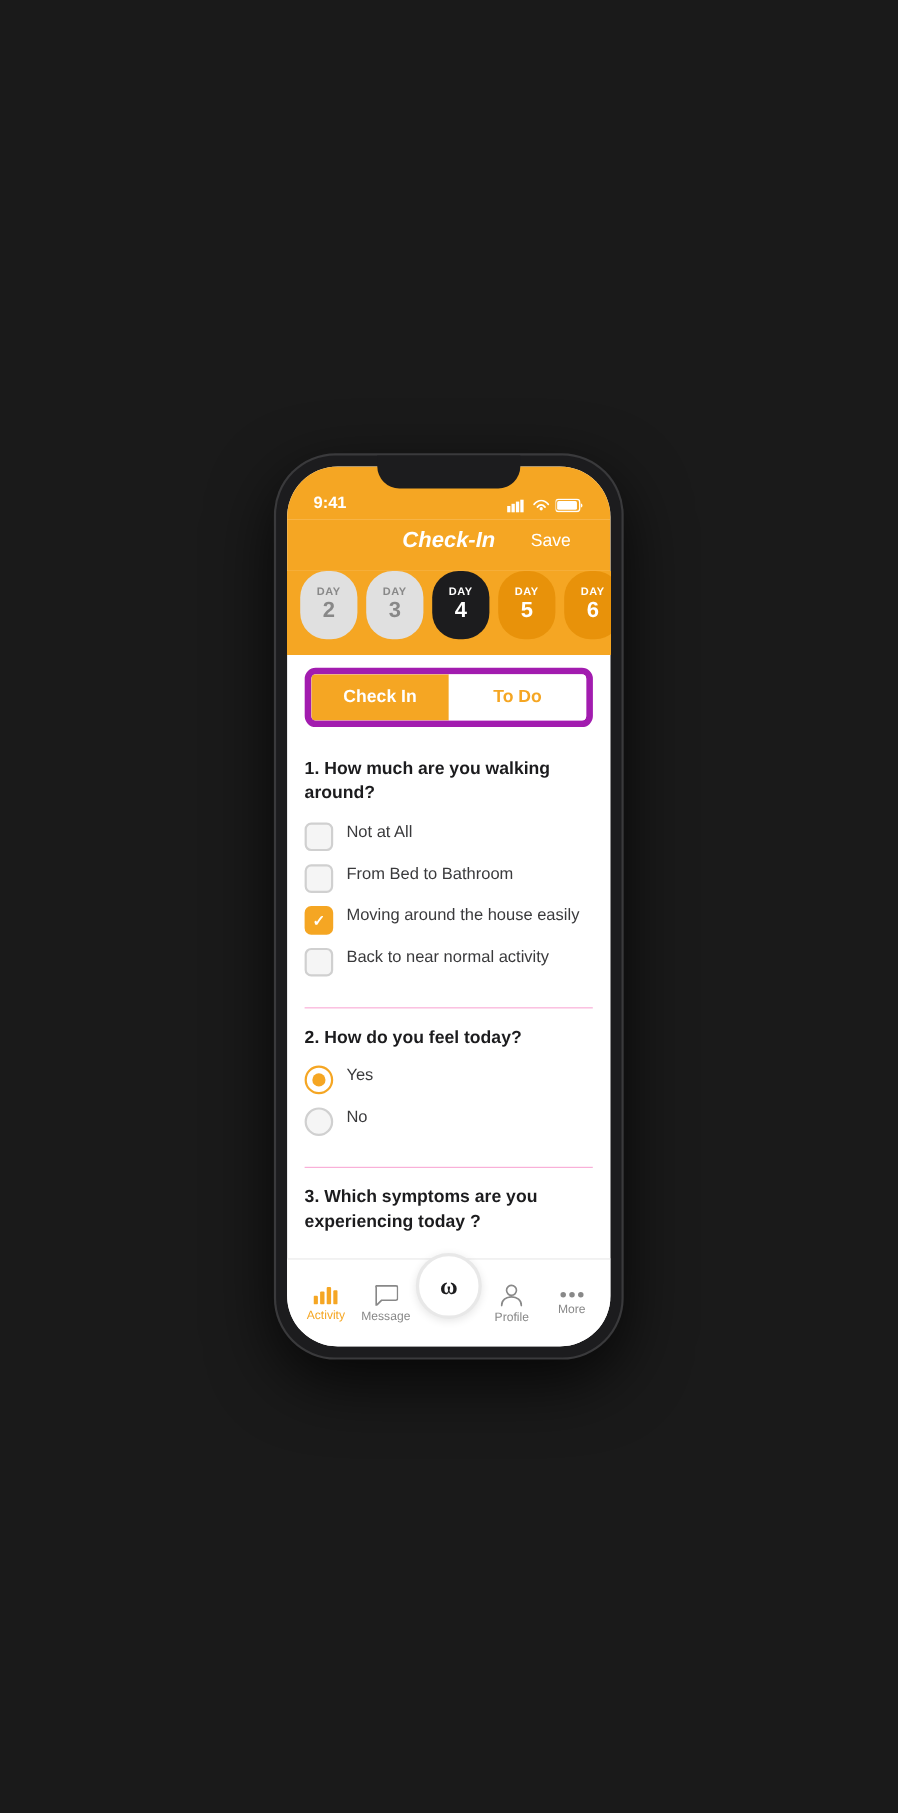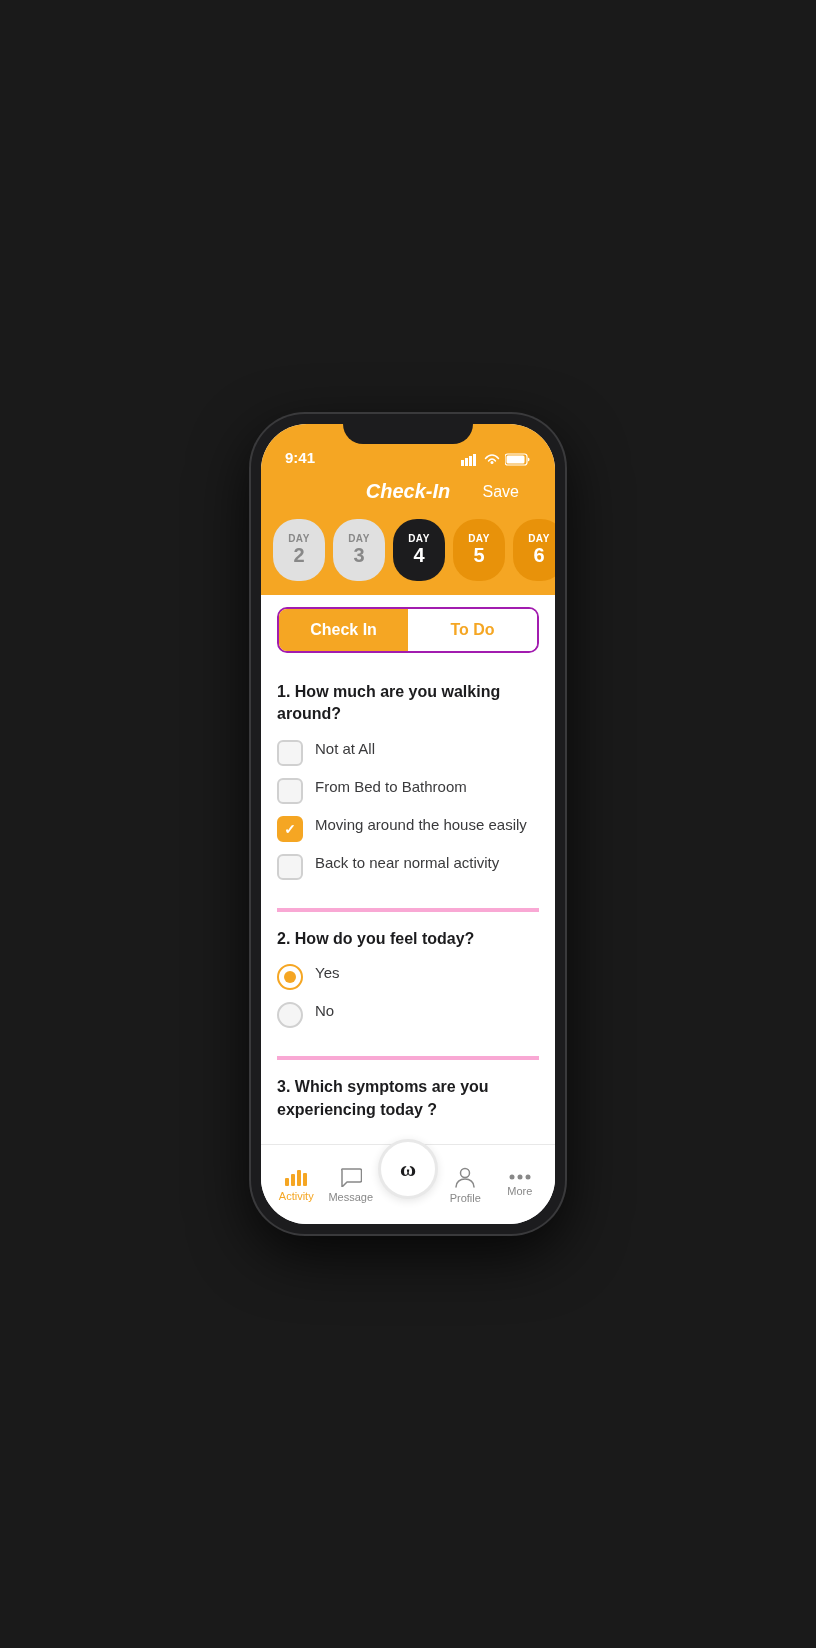--- a/index.html
+++ b/index.html
@@ -127,21 +127,21 @@
     }
     .day-item.inactive .day-label,
     .day-item.inactive .day-number { color: #888; }
     .day-item.active-black .day-label,
     .day-item.active-black .day-number { color: #fff; }
     .day-item.active-orange .day-label,
     .day-item.active-orange .day-number { color: #fff; }
     
     .tab-switcher {
       margin: 12px 16px;
-      border: 2px solid #a21caf;
+      border: 6px solid #a21caf;
       border-radius: 10px;
       display: flex;
       overflow: hidden;
       flex-shrink: 0;
     }
     .tab-btn {
       flex: 1;
       padding: 12px;
       text-align: center;
       font-size: 16px;
@@ -160,21 +160,21 @@
     .content {
       flex: 1;
       overflow-y: auto;
       padding: 0 16px;
       scrollbar-width: none;
     }
     .content::-webkit-scrollbar { display: none; }
     
     .question-section {
       padding: 16px 0;
-      border-bottom: 4px solid #f9a8d4;
+      border-bottom: 1px solid #f9a8d4;
     }
     .question-section:last-child { border-bottom: none; }
     .question-text {
       font-size: 16px;
       font-weight: 700;
       color: #1c1c1e;
       margin-bottom: 14px;
       line-height: 1.4;
     }
     

